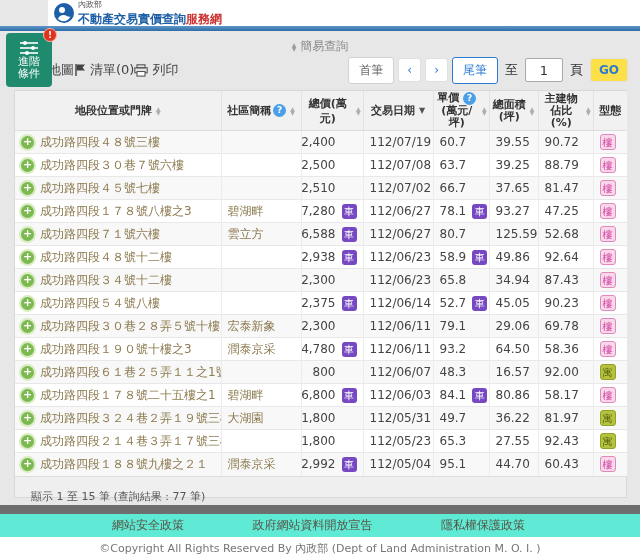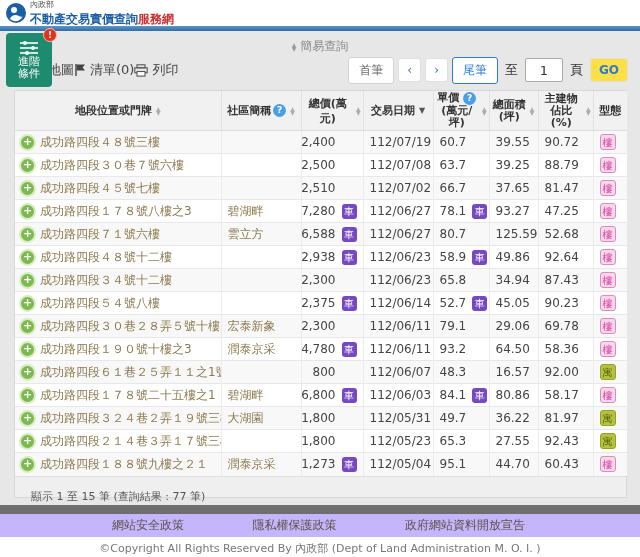--- a/index.html
+++ b/index.html
@@ -2,21 +2,21 @@
 <html><head>
 <meta charset="utf-8">
 <style>
   * { margin:0; padding:0; box-sizing:border-box; }
   html,body { width:640px; height:557px; }
   body {
     font-family:"DejaVu Sans","Liberation Sans",sans-serif;
     background:#e7e7e7; position:relative; overflow:hidden; color:#444;
   }
   
-  .top-header { background:#fff; height:26px; display:flex; align-items:center; padding-left:6px; }
+  .top-header { background:#fff; height:26px; display:flex; align-items:center; padding-left:6px;margin-left:48px; }
   .logo { width:20px; height:20px; flex:0 0 20px; }
   .title-block { margin-left:4px; line-height:1; }
   .ministry { font-size:8px; color:#555; display:block; margin-bottom:1px; }
   .site-title { font-size:12px; font-weight:bold; color:#1d5fa6; }
   .site-title-suffix { font-size:12px; font-weight:bold; color:#cc3333; }
   .blue-bar { height:5px; background:linear-gradient(#5e96c9,#2e6da4); }
 
   
   .adv-btn { position:absolute; left:6px; top:33px; width:46px; height:54px; background:#1e8a6e;
     border-radius:4px; color:#fff; text-align:center; cursor:pointer; z-index:6; padding-top:4px; }
@@ -78,21 +78,21 @@
   .type-badge { display:inline-block; width:16px; height:16px; border-radius:3px; font-size:10px;
     line-height:15px; text-align:center; }
   .type-building { background:#f9d8ea; border:1px solid #e089bf; color:#cf3d9e; }
   .type-apartment { background:#b4c23e; border:1px solid #93a125; color:#4f5a0e; }
   .result-info { background:#efefef; border-top:1px solid #ddd; font-size:11px; color:#555;
     padding:12px 8px 4px 16px; height:21px; }
 
   
   .footer { position:absolute; bottom:0; left:0; right:0; }
   .f-dark { height:9px; background:#6e6e6e; }
-  .f-tan { height:23px; background:#c4b5fd; display:flex; align-items:center; justify-content:space-between;
+  .f-tan { height:23px; background:#5eead4; display:flex; align-items:center; justify-content:space-between;
     padding:0 115px 0 112px; }
   .f-link { font-size:12px; color:#5a5345; cursor:pointer; }
   .f-copy { height:20px; background:#fff; text-align:center; font-size:11px; color:#777; padding-top:4px; }
 
   .icon-svg { display:inline-block; vertical-align:middle; }
 </style>
 </head>
 <body>
 
 <div class="top-header">
@@ -604,21 +604,21 @@
         <tr>
           <td class="c-addr">
             <span class="addr-wrap">
               <span class="plus">+</span>
               <span class="addr-text">成功路四段１８８號九樓之２１</span>
             </span>
           </td>
           <td class="community">潤泰京采</td>
           <td class="">
             <span class="cellflex flex-end">
-              <span>1,273</span>
+              <span>2,992</span>
               <span class="badge-car">車</span>
             </span>
           </td>
           <td class="">112/05/04</td>
           <td class="">
             <span class="cellflex">
               <span>95.1</span>
             </span>
           </td>
           <td class="">44.70</td>
@@ -627,17 +627,17 @@
         </tr>
       </tbody>
   </table>
   <div class="result-info">顯示 1 至 15 筆 (查詢結果 : 77 筆)</div>
 </div>
 
 <div class="footer">
   <div class="f-dark"></div>
   <div class="f-tan">
     <span class="f-link">網站安全政策</span>
+    <span class="f-link">政府網站資料開放宣告</span>
     <span class="f-link">隱私權保護政策</span>
-    <span class="f-link">政府網站資料開放宣告</span>
   </div>
   <div class="f-copy">©Copyright All Rights Reserved By 內政部 (Dept of Land Administration M. O. I. )</div>
 </div>
 
 </body></html>

